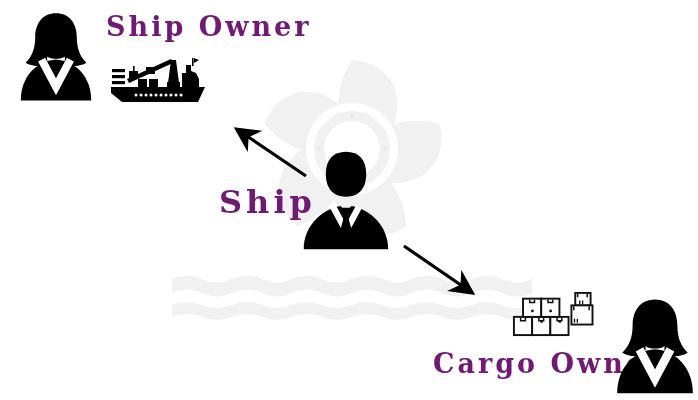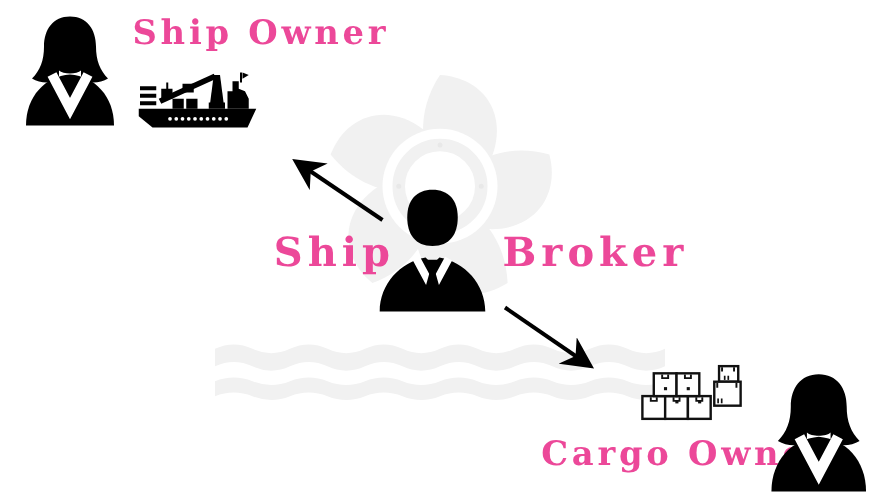--- a/index.html
+++ b/index.html
@@ -7,21 +7,21 @@
     position:relative;
     width:698px;height:400px;
     background:#ffffff;
     overflow:hidden;
     font-family:"DejaVu Serif","Liberation Serif",serif;
   }
   .stage svg.layer{position:absolute;left:0;top:0;width:698px;height:400px;}
   .abs{position:absolute;}
   .lbl{
     position:absolute;
-    color:#ec4899;
+    color:#701a75;
     font-weight:bold;
     white-space:nowrap;
     line-height:1.1;
   }
   .lbl-small{font-size:27px;letter-spacing:3px;}
   .lbl-big{font-size:32px;letter-spacing:4px;}
   .icon svg{display:block;width:100%;height:100%;}
 </style>
 </head>
 <body>
@@ -107,21 +107,20 @@
   <div class="abs icon" style="left:300px;top:150px;width:92px;height:101px;">
     <svg viewBox="0 0 100 110">
       <path fill="#000" d="M50,2 C36,2 28,11 28,26 C28,41 35,51 50,51 C65,51 72,41 72,26 C72,11 64,2 50,2 Z"></path>
       <path fill="#000" d="M4,108 C4,84 22,65 44,61 L50,67 L56,61 C78,65 96,84 96,108 Z"></path>
       <path d="M36,62 L50,88 L64,62" fill="none" stroke="#fff" stroke-width="7"></path>
       <path fill="#000" d="M45,63 L55,63 L52,72 L57,90 L50,100 L43,90 L48,72 Z"></path>
     </svg>
   </div>
 
   <div class="lbl lbl-big" style="left:219px;top:185px;">Ship</div>
-  <div class="lbl lbl-big" style="left:402px;top:185px;">Broker</div>
 
   <div class="abs icon" style="left:512px;top:291px;width:92px;height:46px;">
     <svg viewBox="0 0 96 48">
       <g fill="#fff" stroke="#111" stroke-width="2">
         <rect x="2" y="27" width="19" height="19"></rect>
         <rect x="21" y="27" width="19" height="19"></rect>
         <rect x="40" y="27" width="19" height="19"></rect>
         <rect x="11.5" y="8" width="19" height="19"></rect>
         <rect x="30.5" y="8" width="19" height="19"></rect>
         <rect x="66" y="2" width="16" height="13"></rect>

